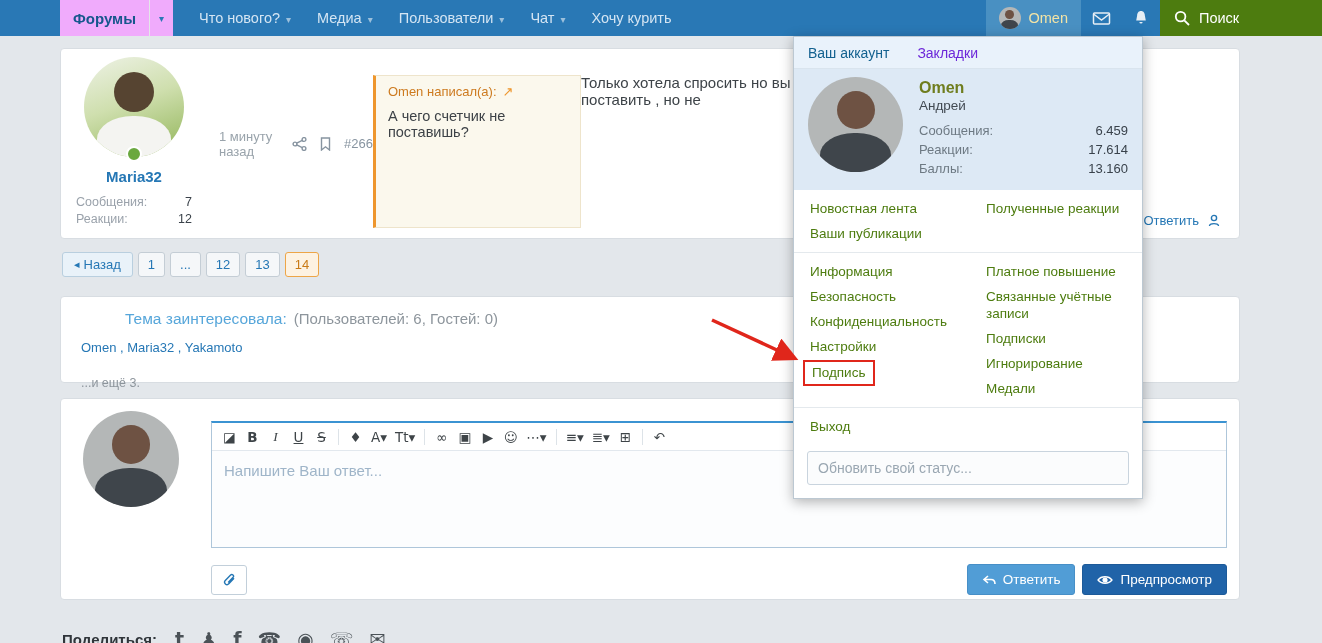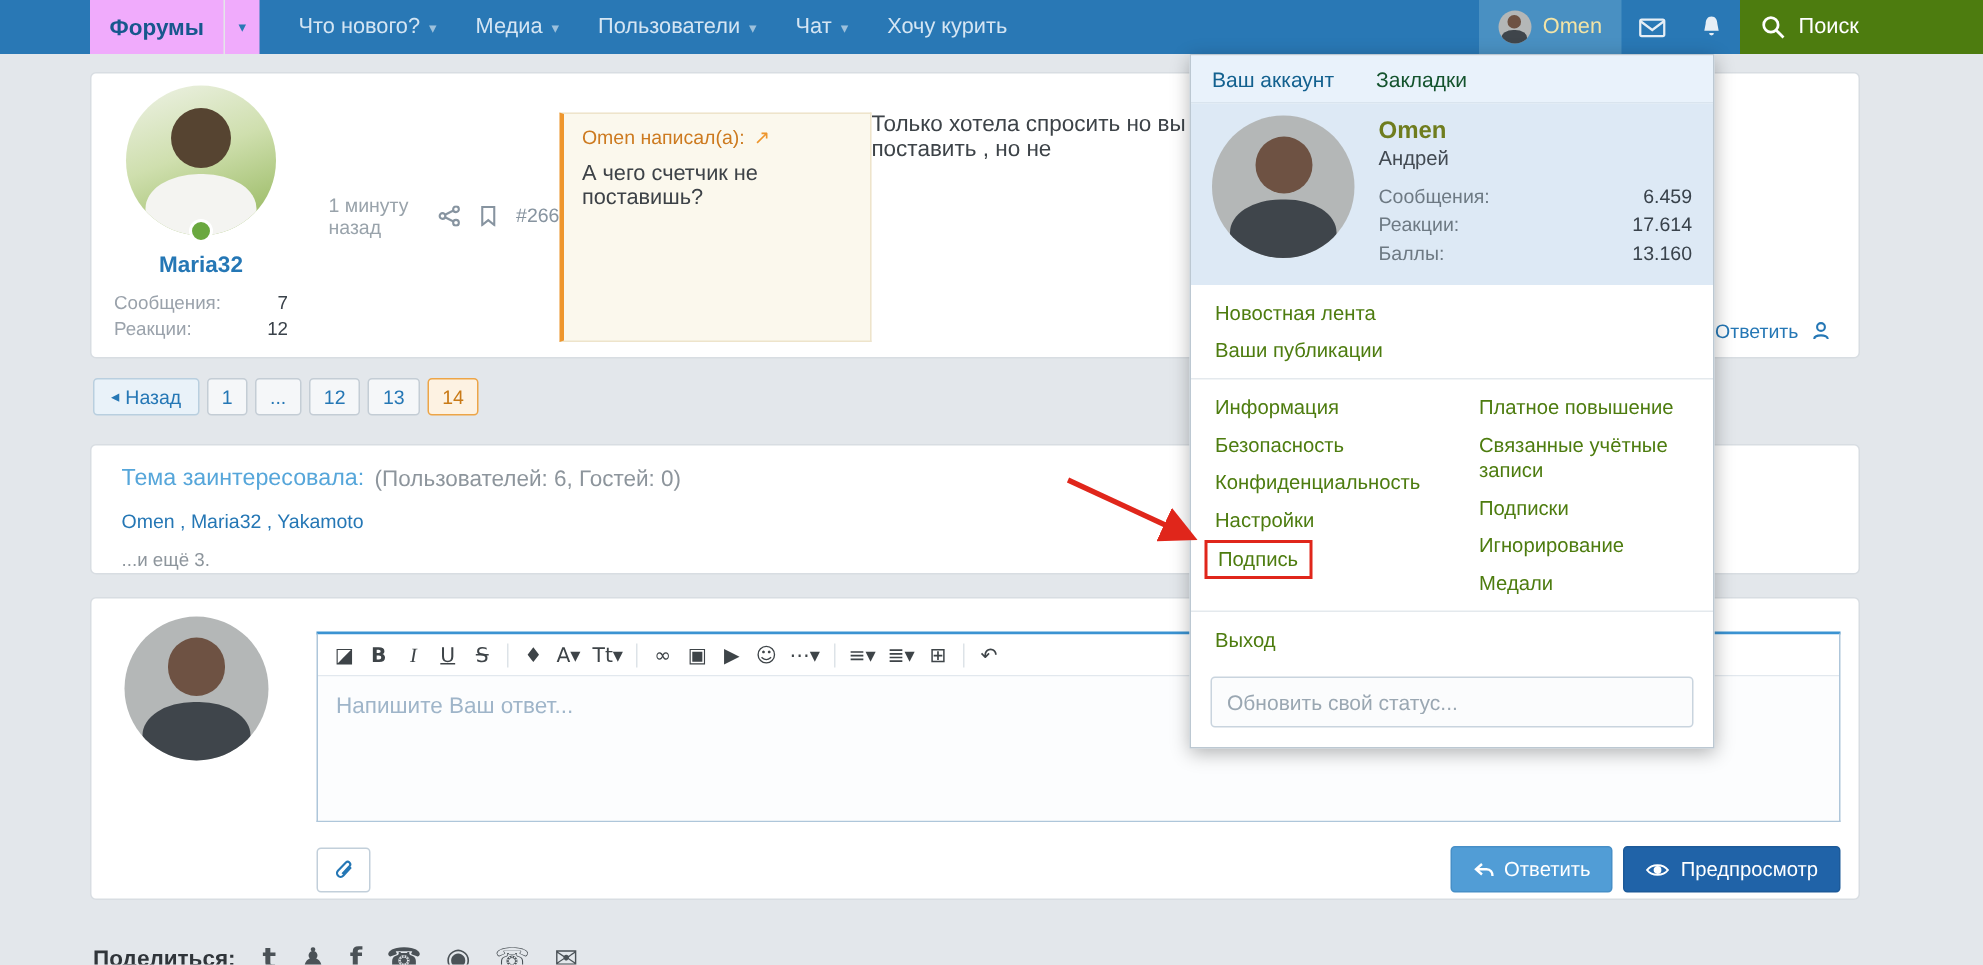--- a/index.html
+++ b/index.html
@@ -64,27 +64,27 @@
 
   
   .pagination{position:absolute;left:62px;top:252px;display:flex;gap:5px;z-index:1;font-size:13px;}
   .pg{display:flex;align-items:center;gap:4px;padding:4px 9px;border:1px solid #c4cdd5;border-radius:3px;background:#f5f7f9;color:var(--link,#2577b5);cursor:pointer;}
   .pg-back{background:#e9f2f9;border-color:#b9cfdf;padding:4px 11px;}
   .pg-back .arr{font-size:11px;}
   .pg.current{background:#fdf2e2;border:1px solid #eda547;color:#c97a16;}
 
   
   .interest-card{left:60px;top:296px;width:1180px;height:87px;padding:13px 20px;z-index:1;}
-  .interest-line{display:flex;align-items:center;gap:7px;}
+  .interest-line{display:flex;align-items:flex-start;gap:7px;margin-left:44px;}
   .interest-title{color:#56a6da;font-size:15.5px;cursor:pointer;}
   .interest-sub{color:#8d959c;font-size:15px;}
   .interest-users{margin-top:12px;font-size:13px;}
   .user-link{color:var(--link,#2577b5);cursor:pointer;}
   .user-link + .user-link::before{content:" , ";color:var(--link,#2577b5);}
-  .interest-more{margin-top:11px;color:#8d959c;font-size:12.5px;}
+  .interest-more{margin-top:21px;color:#8d959c;font-size:12.5px;}
 
   
   .reply-card{left:60px;top:398px;width:1180px;height:202px;z-index:1;}
   .reply-avatar{position:absolute;left:22px;top:12px;width:96px;height:96px;}
   .editor{position:absolute;left:150px;top:22px;right:12px;border:1px solid #aec6da;border-top:2px solid #3b93d2;}
   .toolbar{display:flex;align-items:center;height:28px;padding:0 6px;border-bottom:1px solid #e2e8ee;background:#fff;}
   .tb-btn{min-width:23px;padding:0 4px;height:22px;display:flex;align-items:center;justify-content:center;font-size:13.5px;color:#3e4448;cursor:pointer;font-family:"DejaVu Sans",sans-serif;}
   .tb-b{font-weight:bold;} .tb-i{font-style:italic;font-family:"Liberation Serif",serif;}
   .tb-u{text-decoration:underline;} .tb-s{text-decoration:line-through;}
   .tb-sep{width:1px;height:16px;background:#dde3e8;margin:0 5px;}
@@ -98,21 +98,21 @@
 
   
   .share-row{position:absolute;left:62px;top:628px;display:flex;align-items:center;gap:18px;z-index:1;}
   .share-label{font-weight:bold;color:#30353a;font-size:15px;}
   .share-icons{display:flex;gap:16px;align-items:center;}
   .share-ic{font-size:19px;color:#4b5257;cursor:pointer;font-family:"DejaVu Sans",sans-serif;font-weight:bold;}
 
   
   .account-panel{position:absolute;left:793px;top:36px;width:350px;background:#fff;border:1px solid #bcc8d2;box-shadow:0 3px 12px rgba(0,0,0,.3);z-index:10;display:flex;flex-direction:column;}
   .panel-tabs{height:32px;background:#e9f2fb;display:flex;align-items:center;padding-left:14px;gap:28px;border-bottom:1px solid #d9e4ee;}
-  .panel-tab{color:#14532d;font-size:14px;cursor:pointer;}
+  .panel-tab{color:#6d28d9;font-size:14px;cursor:pointer;}
   .panel-tab.active{color:#13618f;}
   .panel-summary{background:#dde9f5;padding:8px 14px 12px;display:flex;gap:16px;}
   .panel-avatar{width:95px;height:95px;cursor:pointer;}
   .summary-info{flex:1;padding-top:2px;}
   .summary-name{color:var(--username-olive,#6f7d1e);font-weight:bold;font-size:16px;cursor:pointer;}
   .summary-real{color:#424a52;font-size:13.5px;margin-top:1px;}
   .summary-stats{margin-top:8px;}
   .srow{display:flex;justify-content:space-between;font-size:13px;line-height:19px;}
   .srow .lbl{color:#6d7983;} .srow .val{color:#39424b;}
   .menu-section{display:grid;grid-template-columns:176px 1fr;padding:6px 0;}
@@ -362,20 +362,23 @@
         </div>
       </div>
     </div>
   </div>
 
   <div class="menu-section">
     <div class="menu-col">
       <span class="menu-item">Новостная лента</span>
       <span class="menu-item">Ваши публикации</span>
     </div>
+    <div class="menu-col">
+      <span class="menu-item">Полученные реакции</span>
+    </div>
   </div>
   <div class="menu-divider"></div>
   <div class="menu-section">
     <div class="menu-col">
       <span class="menu-item">Информация</span>
       <span class="menu-item">Безопасность</span>
       <span class="menu-item">Конфиденциальность</span>
       <span class="menu-item">Настройки</span>
       <span class="menu-item"><span class="red-box">Подпись</span></span>
     </div>

